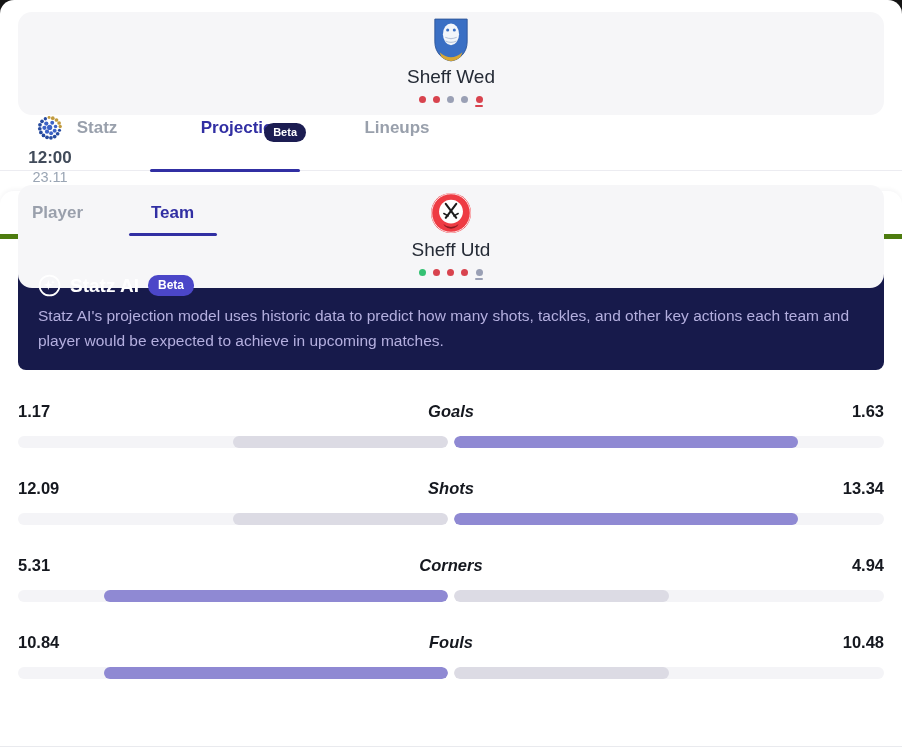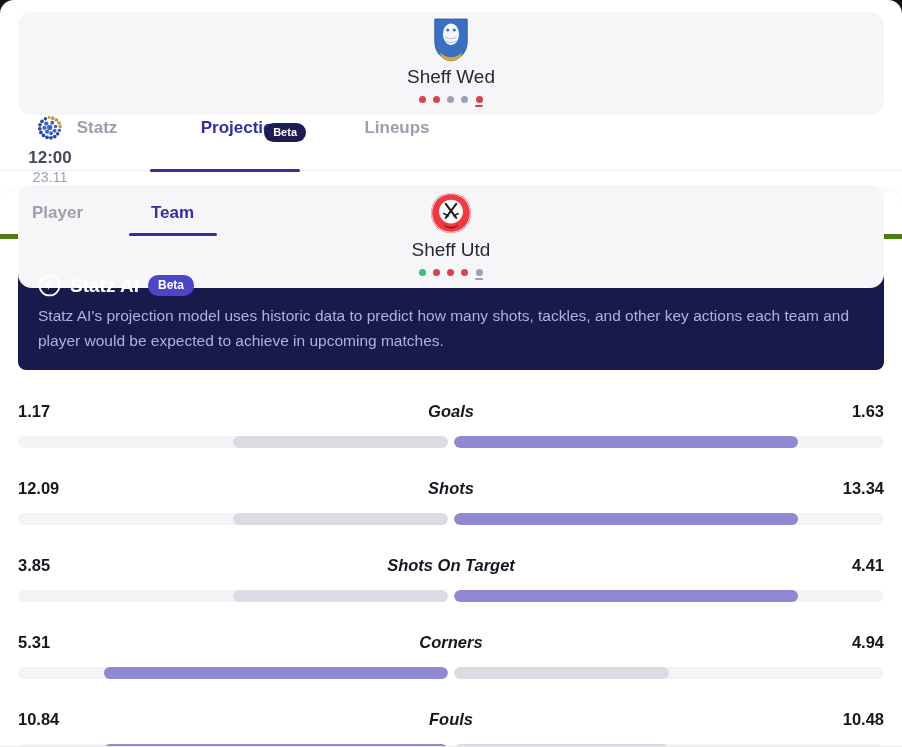--- a/index.html
+++ b/index.html
@@ -265,35 +265,20 @@
             <div class="bar-half left" style="background: rgb(244, 244, 247);">
               <div class="bar-fill" style="width: 50%; background: rgb(220, 219, 228);"></div>
             </div>
             <div class="bar-half right" style="background: rgb(244, 244, 247);">
               <div class="bar-fill" style="width: 80%; background: rgb(143, 137, 211);"></div>
             </div>
           </div>
         </div>
         <div class="stat-row">
           <div class="stat-line">
-            <div class="stat-home">3.85</div>
-            <div class="stat-label">Shots On Target</div>
-            <div class="stat-away">4.41</div>
-          </div>
-          <div class="stat-bar">
-            <div class="bar-half left" style="background: rgb(244, 244, 247);">
-              <div class="bar-fill" style="width: 50%; background: rgb(220, 219, 228);"></div>
-            </div>
-            <div class="bar-half right" style="background: rgb(244, 244, 247);">
-              <div class="bar-fill" style="width: 80%; background: rgb(143, 137, 211);"></div>
-            </div>
-          </div>
-        </div>
-        <div class="stat-row">
-          <div class="stat-line">
             <div class="stat-home">5.31</div>
             <div class="stat-label">Corners</div>
             <div class="stat-away">4.94</div>
           </div>
           <div class="stat-bar">
             <div class="bar-half left" style="background: rgb(244, 244, 247);">
               <div class="bar-fill" style="width: 80%; background: rgb(143, 137, 211);"></div>
             </div>
             <div class="bar-half right" style="background: rgb(244, 244, 247);">
               <div class="bar-fill" style="width: 50%; background: rgb(220, 219, 228);"></div>

